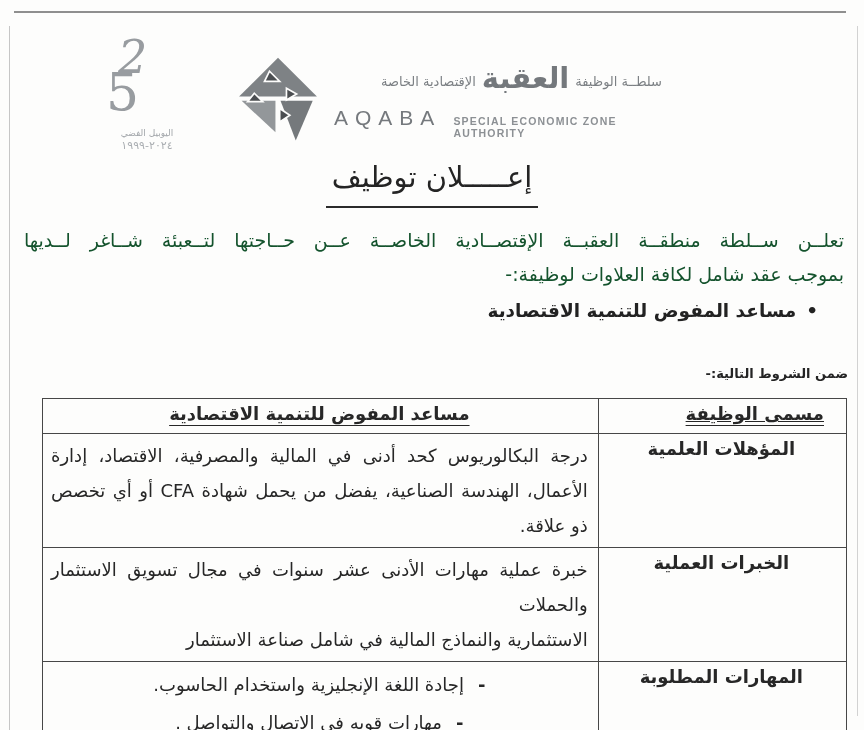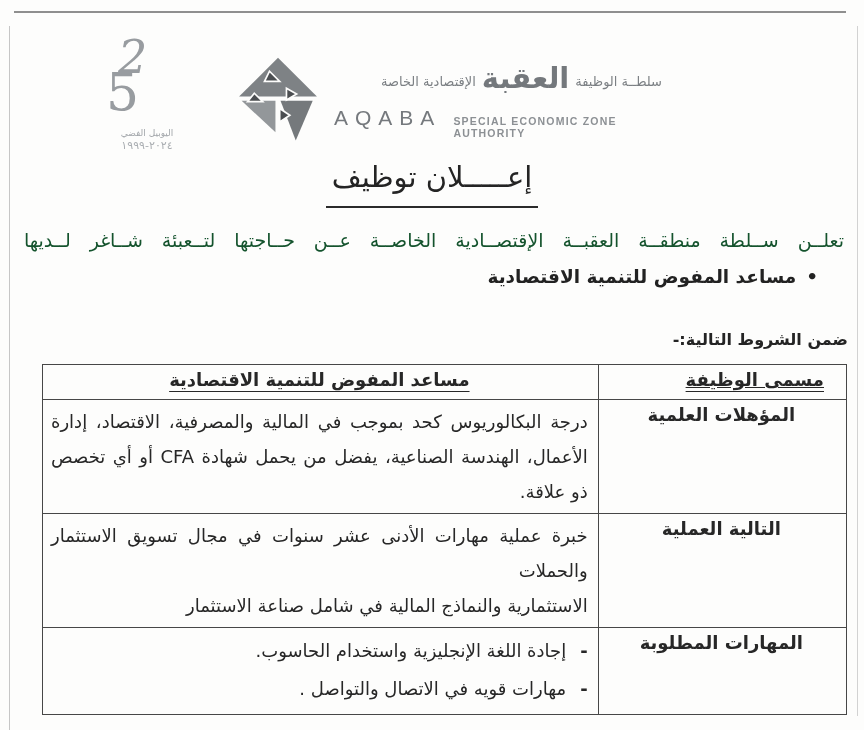--- a/index.html
+++ b/index.html
@@ -33,39 +33,39 @@
   
   .content{position:absolute;top:160px;left:0;width:864px;direction:rtl;}
   .doc-title{text-align:center;}
   .doc-title span{display:inline-block;font-size:29px;font-weight:normal;color:#242424;
     border-bottom:2.5px solid #2b2b2b;padding:0 6px 12px 6px;}
   .intro{margin:15px 20px 0 24px;font-size:19px;color:#14532d;}
   .intro .j-line{text-align:justify;text-align-last:justify;line-height:34px;}
   .intro .r-line{text-align:right;line-height:34px;}
   .vacancy{margin:6px 46px 16px 0;font-size:18.5px;font-weight:bold;color:#222;line-height:28px;}
   .vacancy .marker{margin-left:10px;}
-  .cond-heading{margin:34px 16px 8px 0;text-align:right;font-size:16px;font-weight:bold;color:#242424;line-height:30px;}
+  .cond-heading{margin:34px 16px 8px 0;text-align:right;font-size:13px;font-weight:bold;color:#242424;line-height:30px;}
 
   
   table.req{direction:rtl;border-collapse:collapse;margin:9px 17px 0 42px;width:805px;
     font-size:18px;color:#272727;}
   table.req td{border:1.6px solid #474747;vertical-align:top;padding:4px 10px 4px 8px;}
   tr.hdr td{height:26px;font-weight:bold;}
   tr.hdr .c-label{text-align:right;padding-right:22px;text-decoration:underline;}
   tr.hdr .c-main{text-align:center;}
   tr.hdr .u{text-decoration:underline;text-underline-offset:5px;}
   td.c-label{width:222px;font-weight:bold;text-align:center;padding-right:22px;}
   td.c-main{width:551px;}
   tr.r1 td{height:104px;}
   tr.r2 td{height:71px;}
   tr.r3 td{height:78px;}
   .cell-line{line-height:35px;}
   .cell-line.just{text-align:justify;text-align-last:justify;}
   .cell-line.right{text-align:right;}
-  .skill-line{line-height:38px;text-align:right;}
+  .skill-line{line-height:38px;text-align:center;}
   .skill-line .dash{margin-left:14px;font-weight:bold;}
 </style>
 </head>
 <body>
 
 <div class="page">
 
   <div class="scan-top"></div>
   <div class="scan-left"></div>
   <div class="scan-right"></div>
@@ -101,20 +101,21 @@
   </div>
 
   <div class="content">
 
     <div class="doc-title">
       <span>إعـــــلان توظيف</span>
     </div>
 
     <div class="intro">
       <div class="j-line">تعلــن ســلطة منطقــة العقبــة الإقتصــادية الخاصــة عــن حــاجتها لتــعبئة شــاغر لــديها</div>
+      <div class="r-line">بموجب عقد شامل لكافة العلاوات لوظيفة:-</div>
     </div>
 
     <div class="vacancy">
       <span class="marker">•</span><span>مساعد المفوض للتنمية الاقتصادية</span>
     </div>
 
     <div class="cond-heading">ضمن الشروط التالية:-</div>
 
     <table class="req">
       <tbody>
@@ -123,28 +124,28 @@
           <span class="u">مسمى الوظيفة</span>
         </td>
         <td class="c-main">
           <span class="u">مساعد المفوض للتنمية الاقتصادية</span>
         </td>
       </tr>
 
       <tr class="r1">
         <td class="c-label">المؤهلات العلمية</td>
         <td class="c-main">
-          <div class="cell-line just">درجة البكالوريوس كحد بموجب في المالية والمصرفية، الاقتصاد، إدارة</div>
+          <div class="cell-line just">درجة البكالوريوس كحد أدنى في المالية والمصرفية، الاقتصاد، إدارة</div>
           <div class="cell-line just">الأعمال، الهندسة الصناعية، يفضل من يحمل شهادة CFA أو أي تخصص</div>
           <div class="cell-line right">ذو علاقة.</div>
         </td>
       </tr>
 
       <tr class="r2">
-        <td class="c-label">التالية العملية</td>
+        <td class="c-label">الخبرات العملية</td>
         <td class="c-main">
           <div class="cell-line just">خبرة عملية مهارات الأدنى عشر سنوات في مجال تسويق الاستثمار والحملات</div>
           <div class="cell-line right">الاستثمارية والنماذج المالية في شامل صناعة الاستثمار</div>
         </td>
       </tr>
 
       <tr class="r3">
         <td class="c-label">المهارات المطلوبة</td>
         <td class="c-main">
           <div class="skill-line">

